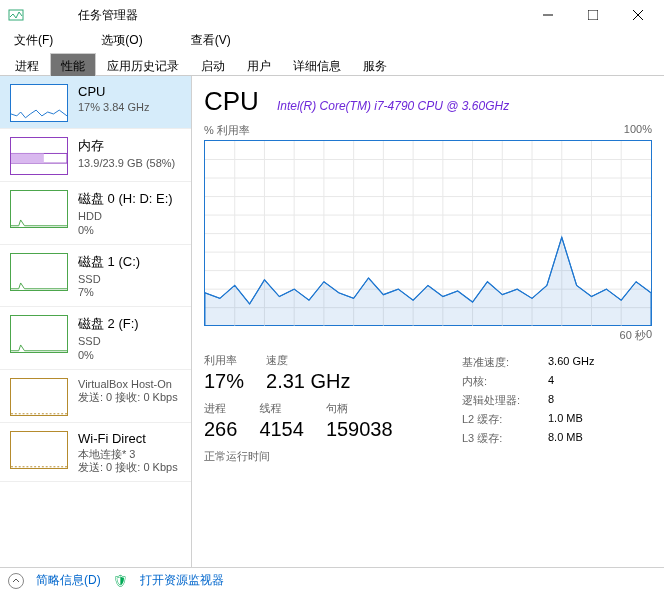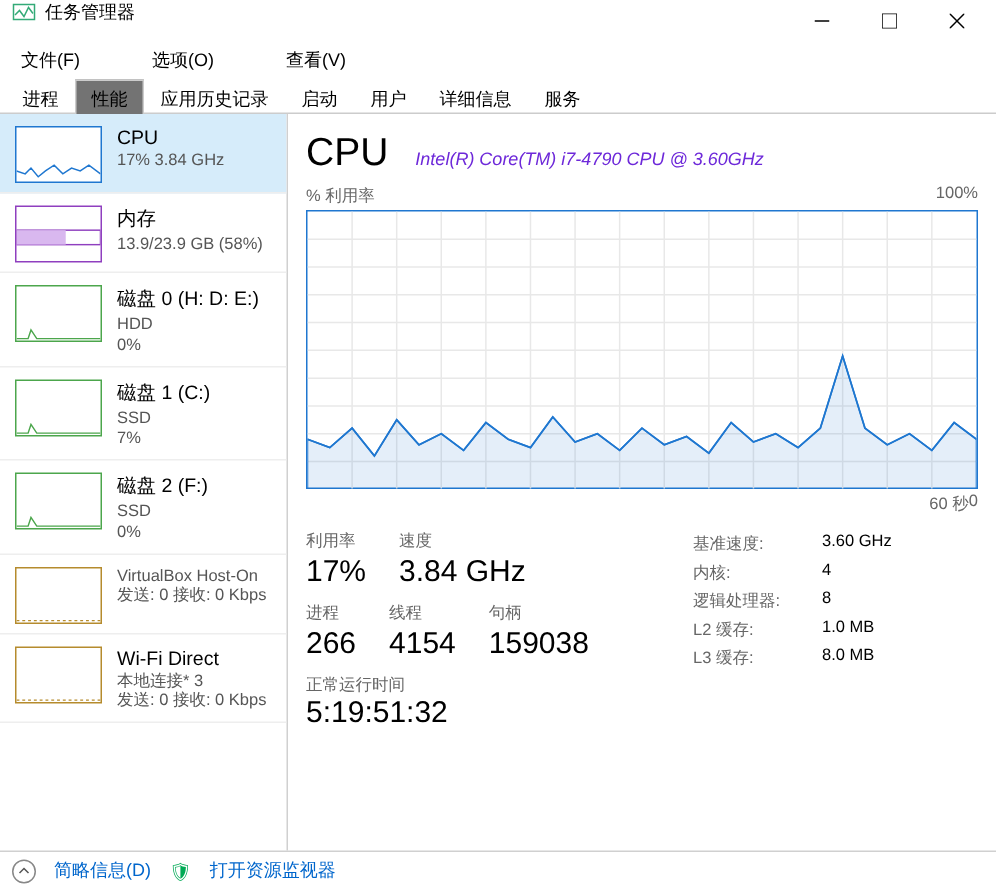--- a/index.html
+++ b/index.html
@@ -1,17 +1,17 @@
 <!DOCTYPE html>
 <html><head>
 <meta charset="utf-8">
 <style>
 * { margin: 0; padding: 0; box-sizing: border-box; font-family: "Microsoft YaHei", "Segoe UI", sans-serif; }
 body { width: 664px; height: 593px; background: #fff; font-size: 12px; color: #000; overflow: hidden; }
-.titlebar { height: 30px; display: flex; padding: 0 4px 0 8px; }
+.titlebar { height: 30px; display: flex; align-items: center; padding: 0 4px 0 8px; gap: 48px; }
 .titlebar .icon { width: 16px; height: 16px; margin-right: 6px; display: flex; align-items: center; justify-content: center; }
 .titlebar .title { flex: 1; font-size: 12px; }
 .winbtns { display: flex; }
 .winbtn { width: 45px; height: 28px; display: flex; align-items: center; justify-content: center; color: #333; }
 .menubar { height: 22px; display: flex; padding: 0 6px; font-size: 12px; gap: 32px; }
 .menuitem { padding: 2px 8px; }
 .tabbar { height: 24px; display: flex; border-bottom: 1px solid #ccc; padding-left: 4px; }
 .tab { padding: 4px 10px; font-size: 12px; border: 1px solid transparent; border-bottom: none; position: relative; top: 1px; }
 .tab.active { border-color: #ccc; background: #737373; }
 .body { display: flex; height: calc(100% - 30px - 22px - 24px - 26px); }
@@ -231,39 +231,38 @@
     </div>
     <div class="stats">
       <div class="stats-left">
         <div class="row1" id="row1">
             <div class="stat">
               <div class="lbl">利用率</div>
               <div class="val">17%</div>
             </div>
             <div class="stat">
               <div class="lbl">速度</div>
-              <div class="val">3.84 GHz</div>
+              <div class="val">2.31 GHz</div>
             </div>
           </div>
         <div class="row2" id="row2">
             <div class="stat">
               <div class="lbl">进程</div>
               <div class="val">266</div>
             </div>
             <div class="stat">
               <div class="lbl">线程</div>
               <div class="val">4154</div>
             </div>
             <div class="stat">
               <div class="lbl">句柄</div>
               <div class="val">159038</div>
             </div>
           </div>
         <div class="uptime-lbl">正常运行时间</div>
-        <div class="uptime-val">5:19:51:32</div>
       </div>
       <div class="stats-right" id="kvlist">
           <div class="kv">
             <span class="k">基准速度:</span>
             <span class="v">3.60 GHz</span>
           </div>
           <div class="kv">
             <span class="k">内核:</span>
             <span class="v">4</span>
           </div>

